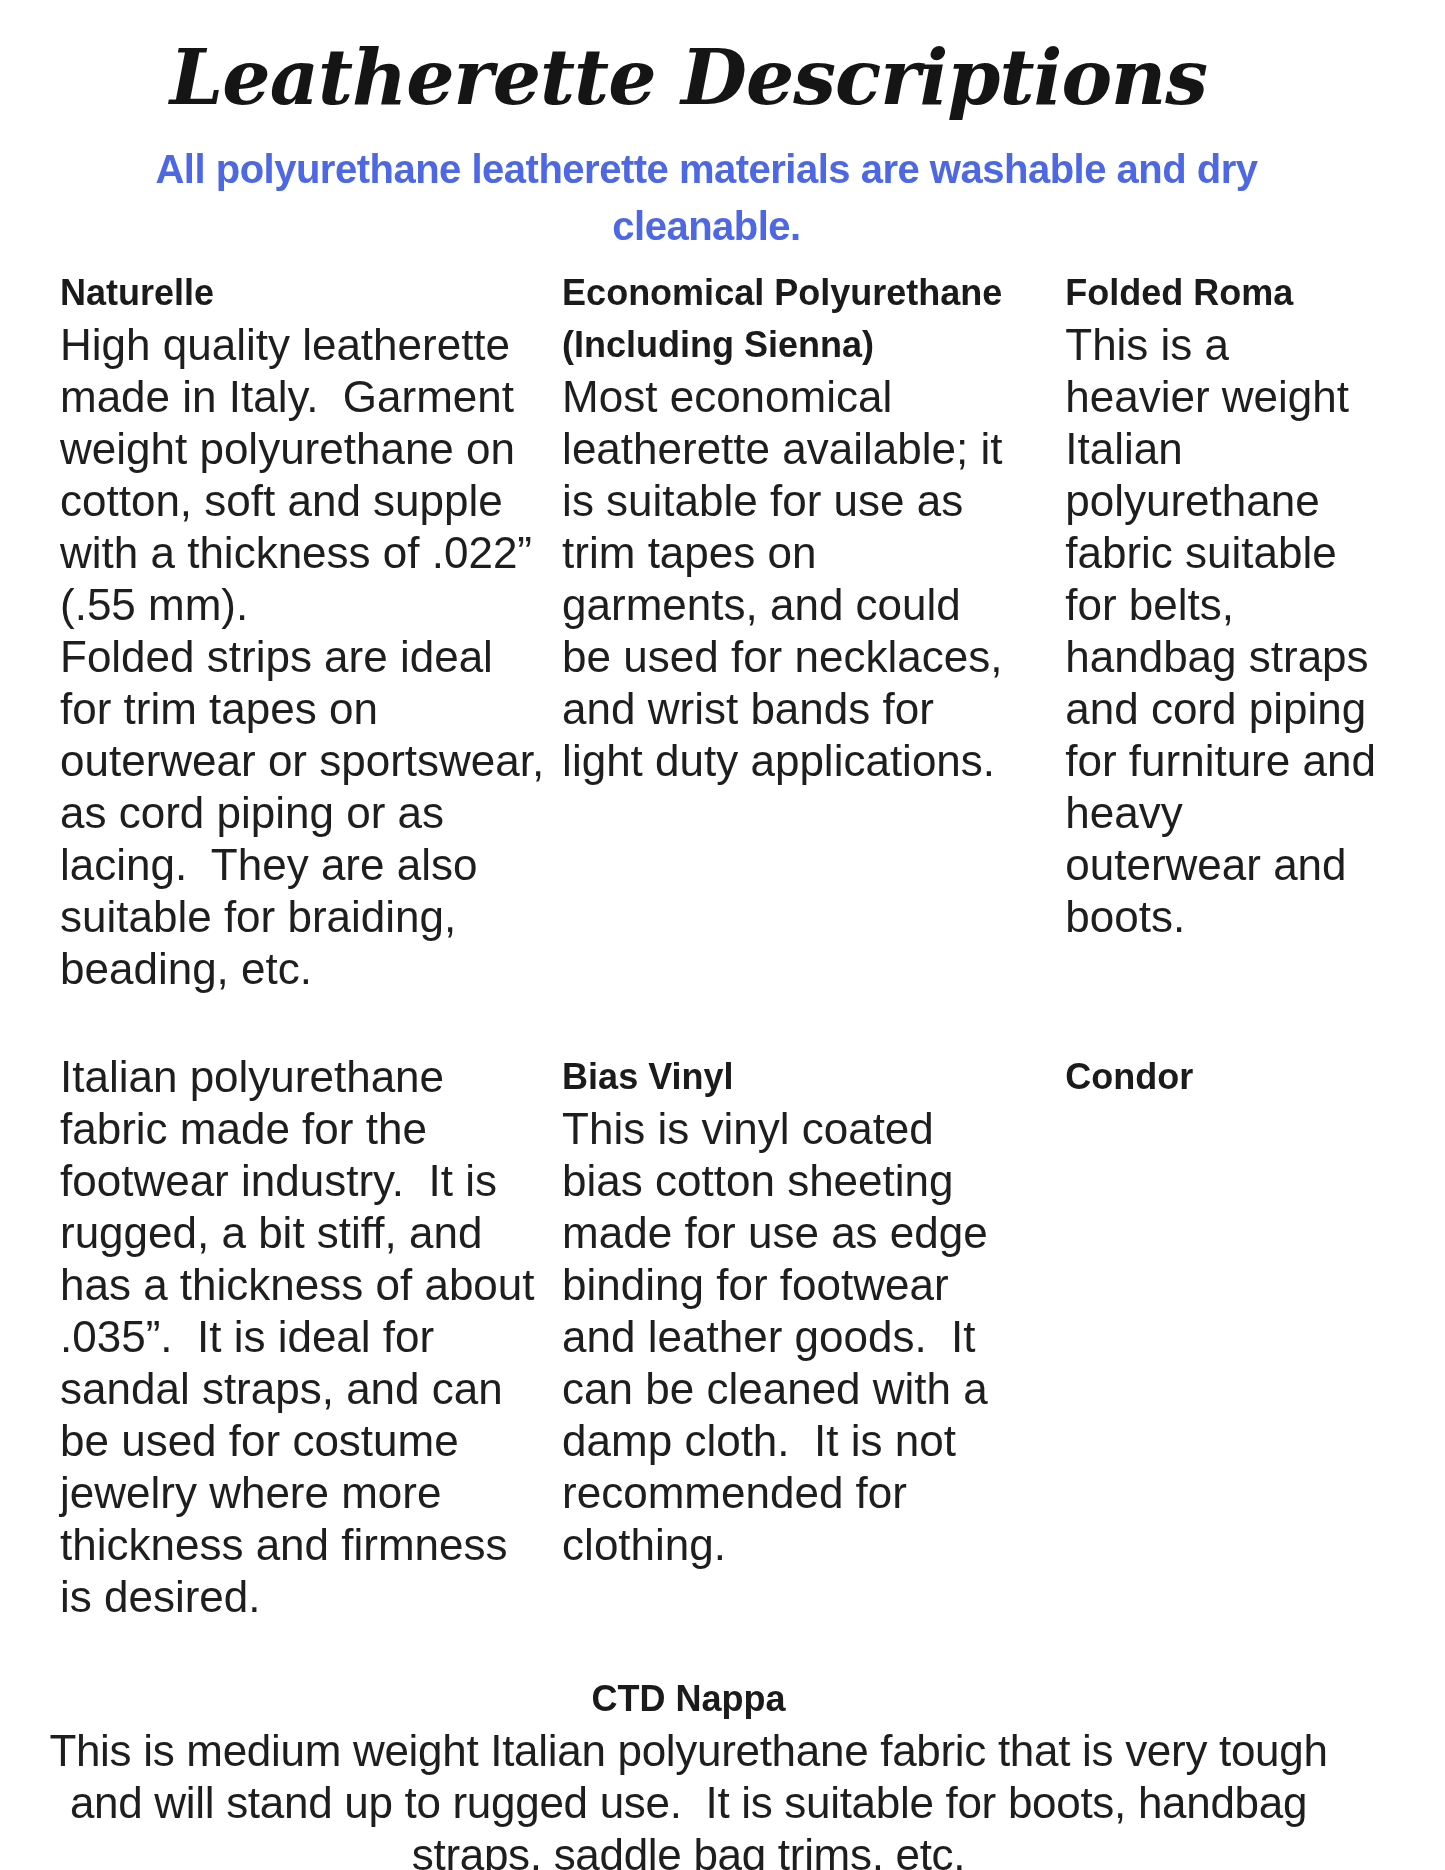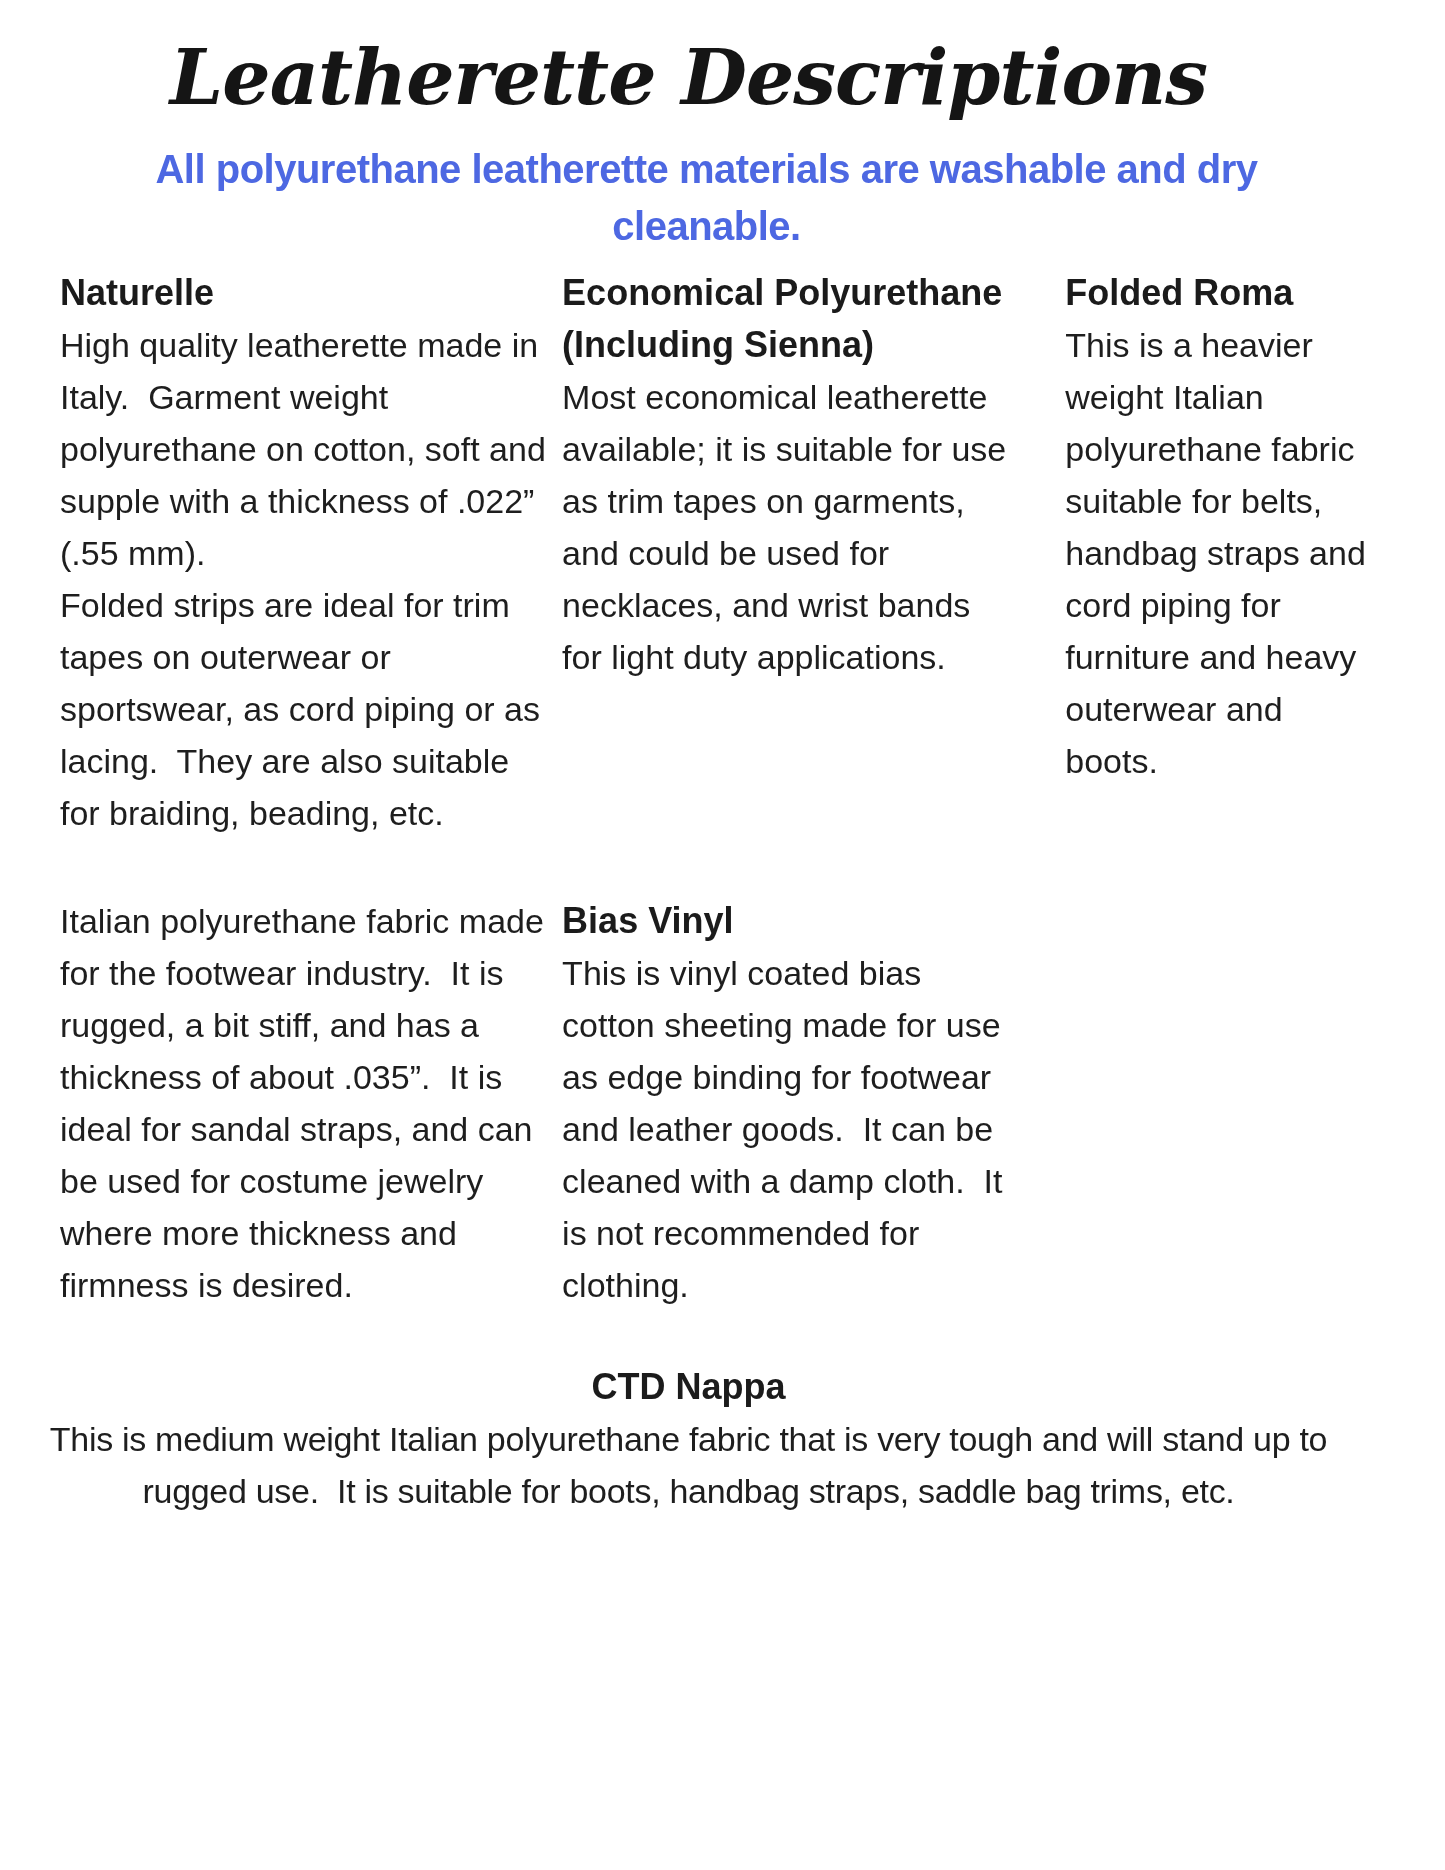--- a/index.html
+++ b/index.html
@@ -48,21 +48,21 @@
   .col3 { width: 320px; }
   .col h2, .ctd h2 {
     margin: 0;
     font-size: 36px;
     line-height: 52px;
     font-weight: bold;
     color: #1b1b1b;
   }
   .col p, .ctd p {
     margin: 0;
-    font-size: 34px;
+    font-size: 44px;
     line-height: 52px;
     white-space: pre-wrap;
     color: #1e1e1e;
   }
   .ctd {
     margin: 50px auto 0;
     max-width: 1330px;
     text-align: center;
   }
   .ctd p { letter-spacing: -0.3px; }
@@ -97,20 +97,21 @@
 
   <div class="row row2">
     <section class="col col1">
       <p>Italian polyurethane fabric made for the footwear industry.  It is rugged, a bit stiff, and has a thickness of about .035”.  It is ideal for sandal straps, and can be used for costume jewelry where more thickness and firmness is desired.</p>
     </section>
     <section class="col col2">
       <h2>Bias Vinyl</h2>
       <p>This is vinyl coated bias cotton sheeting made for use as edge binding for footwear and leather goods.  It can be cleaned with a damp cloth.  It is not recommended for clothing.</p>
     </section>
     <section class="col col3">
+      <h2>Condor</h2>
     </section>
   </div>
 
   <section class="ctd">
     <h2>CTD Nappa</h2>
     <p>This is medium weight Italian polyurethane fabric that is very tough and will stand up to rugged use.  It is suitable for boots, handbag straps, saddle bag trims, etc.</p>
   </section>
 
 </div>
 

